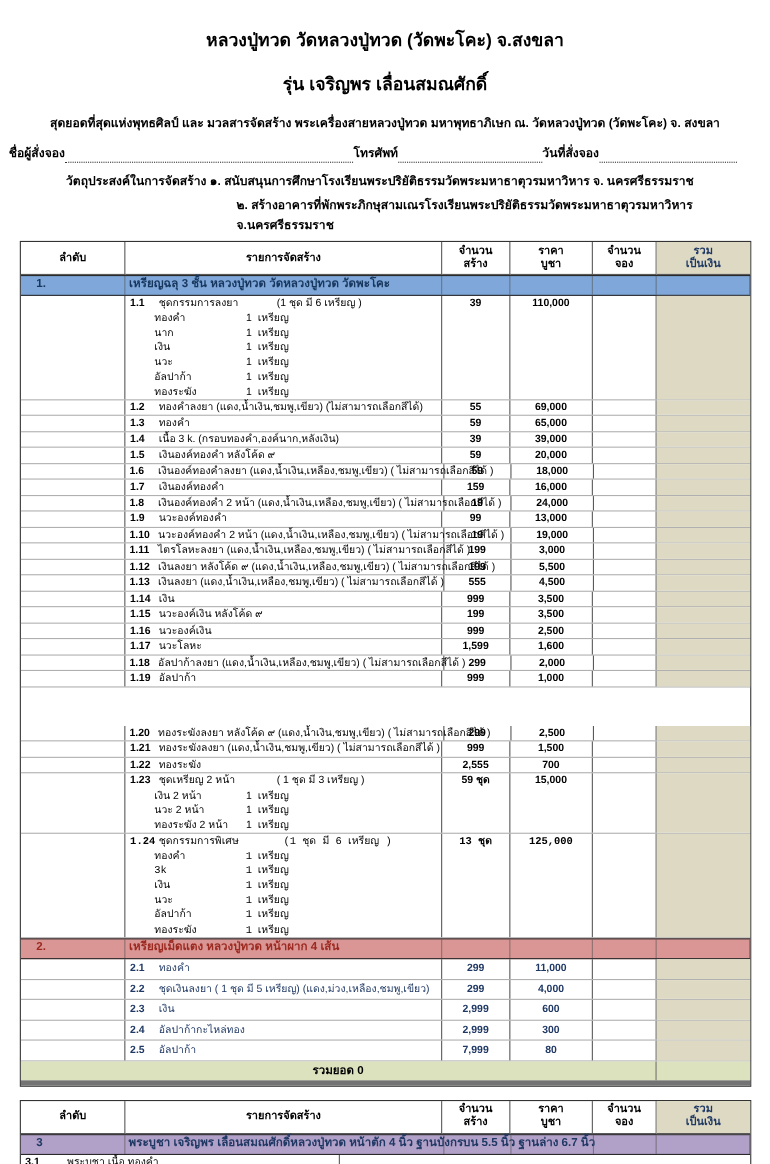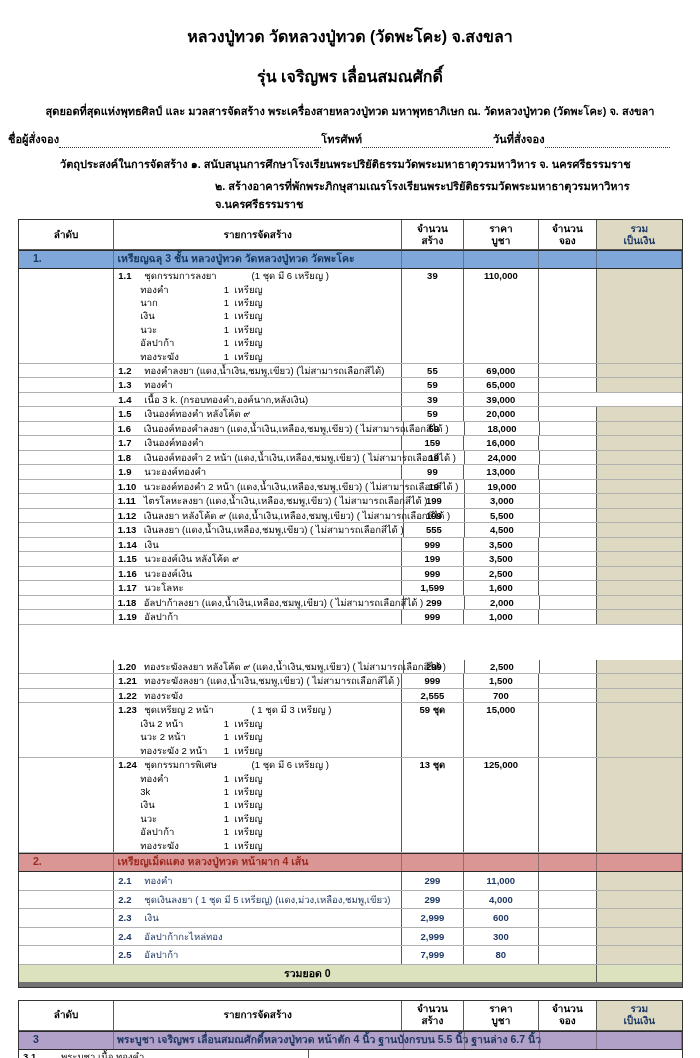--- a/index.html
+++ b/index.html
@@ -164,21 +164,21 @@
           </div>
           <div class="c c3 num">59</div>
           <div class="c c4 num">65,000</div>
           <div class="c c5">
             <div class="blank"></div>
           </div>
           <div class="c c6">
             <div class="blank"></div>
           </div>
         </div>
-        <div class="row item" style="color: rgb(0, 0, 0); align-items: center;">
+        <div class="row item" style="color: rgb(0, 0, 0);">
           <div class="c c1"></div>
           <div class="c c2">
             <div class="main"><span class="no">1.4</span><span>เนื้อ 3 k.   (กรอบทองคำ,องค์นาก,หลังเงิน)</span></div>
           </div>
           <div class="c c3 num">39</div>
           <div class="c c4 num">39,000</div>
           <div class="c c5">
             <div class="blank"></div>
           </div>
           <div class="c c6">
@@ -459,21 +459,21 @@
           </div>
           <div class="c c3 num">59 ชุด</div>
           <div class="c c4 num">15,000</div>
           <div class="c c5">
             <div class="blank"></div>
           </div>
           <div class="c c6">
             <div class="blank"></div>
           </div>
         </div>
-        <div class="row item" style="color: rgb(0, 0, 0);">
+        <div class="row item" style="color: rgb(0, 0, 0); font-family: Liberation Mono, monospace;">
           <div class="c c1"></div>
           <div class="c c2">
             <div class="main"><span class="no">1.24</span><span class="blabel">ชุดกรรมการพิเศษ</span><span>&nbsp;&nbsp;(1 ชุด มี 6 เหรียญ )</span></div>
             <div class="sub">
               <span class="sn">ทองคำ</span>
               <span class="sc">1</span>
               <span>เหรียญ</span>
             </div>
             <div class="sub">
               <span class="sn">3k</span>

